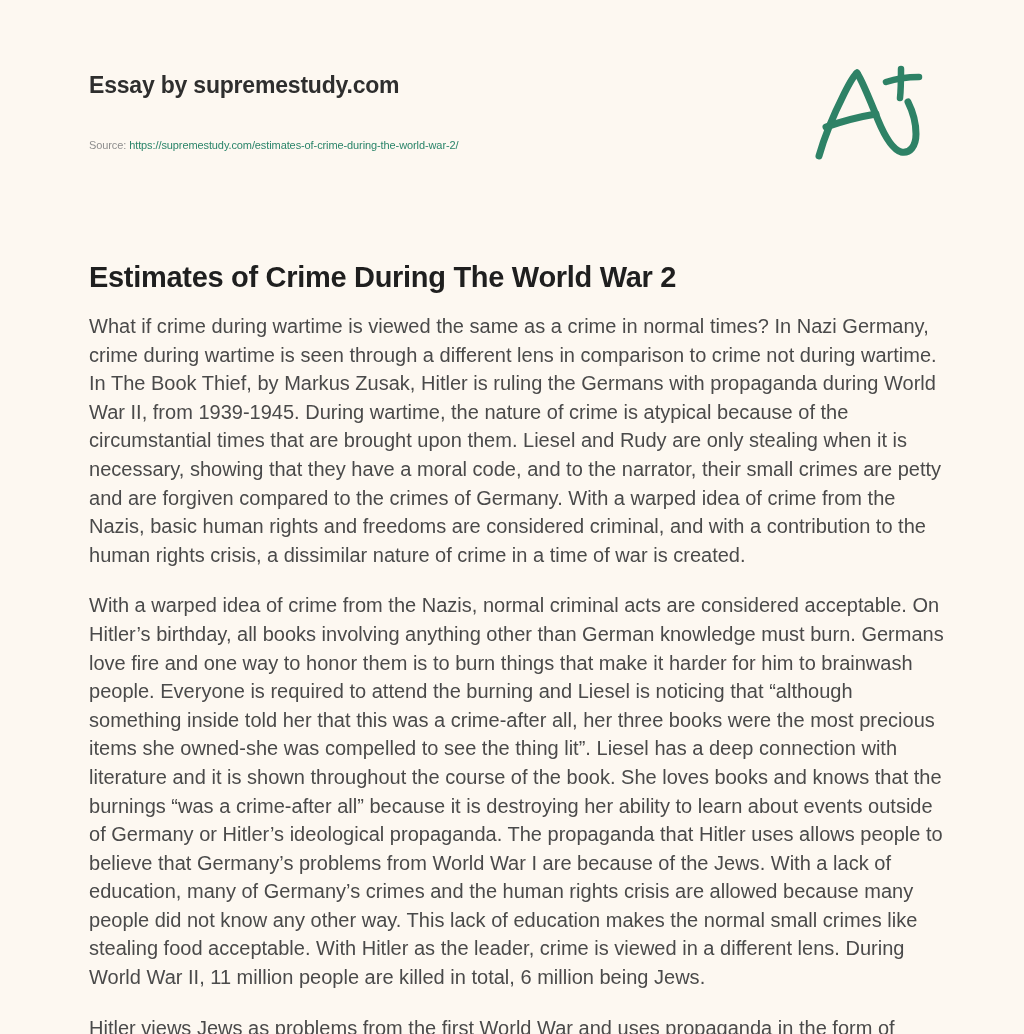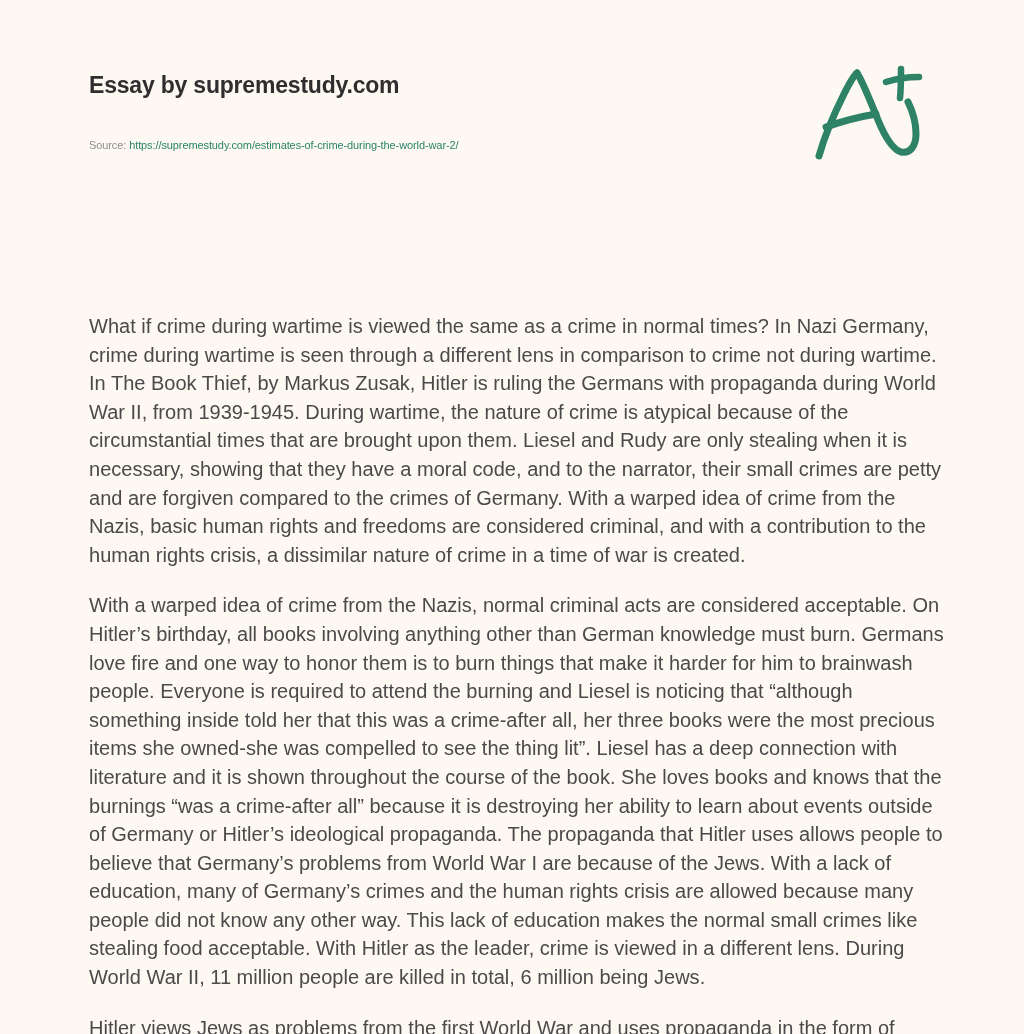--- a/index.html
+++ b/index.html
@@ -125,20 +125,21 @@
           <path d="M26 75 C 40 70, 58 65, 76 62" stroke-width="7"></path>
 
           <path d="M101 17 C 101 26, 101 37, 100 46" stroke-width="6.5"></path>
 
           <path d="M86 30 C 95 27, 108 25, 119 25" stroke-width="6.5"></path>
         </g>
       </svg>
     </div>
   </div>
 
+  <h1 class="title">Estimates of Crime During The World War 2</h1>
 
   <div class="article">
     <p>What if crime during wartime is viewed the same as a crime in normal times? In Nazi Germany, crime during wartime is seen through a different lens in comparison to crime not during wartime. In The Book Thief, by Markus Zusak, Hitler is ruling the Germans with propaganda during World War II, from 1939-1945. During wartime, the nature of crime is atypical because of the circumstantial times that are brought upon them. Liesel and Rudy are only stealing when it is necessary, showing that they have a moral code, and to the narrator, their small crimes are petty and are forgiven compared to the crimes of Germany. With a warped idea of crime from the Nazis, basic human rights and freedoms are considered criminal, and with a contribution to the human rights crisis, a dissimilar nature of crime in a time of war is created.</p>
     <p>With a warped idea of crime from the Nazis, normal criminal acts are considered acceptable. On Hitler’s birthday, all books involving anything other than German knowledge must burn. Germans love fire and one way to honor them is to burn things that make it harder for him to brainwash people. Everyone is required to attend the burning and Liesel is noticing that “although something inside told her that this was a crime-after all, her three books were the most precious items she owned-she was compelled to see the thing lit”. Liesel has a deep connection with literature and it is shown throughout the course of the book. She loves books and knows that the burnings “was a crime-after all” because it is destroying her ability to learn about events outside of Germany or Hitler’s ideological propaganda. The propaganda that Hitler uses allows people to believe that Germany’s problems from World War I are because of the Jews. With a lack of education, many of Germany’s crimes and the human rights crisis are allowed because many people did not know any other way. This lack of education makes the normal small crimes like stealing food acceptable. With Hitler as the leader, crime is viewed in a different lens. During World War II, 11 million people are killed in total, 6 million being Jews.</p>
     <p>Hitler views Jews as problems from the first World War and uses propaganda in the form of media to get people to kill them. By the end of the war, there are, “of course, the matter of forty million people I picked up”. World War II kills many people and causes destruction across the world; therefore, many countries are involved, and it causes death in many places. Zusak uses multiple points of views of Death, to show how others view it. Death gets to travel around the world and view all the destruction. The amount of crime makes stealing seem petty compared to the bombs dropping all over Germany. Hitler’s warped idea of crime, from the use of media for propaganda, makes normal criminal acts seem minuscule. The small crimes of many German citizens are seemingly petty compared to the crimes of Germany. In Germany, many things</p>
   </div>
 
 </div>
 
 </body></html>

